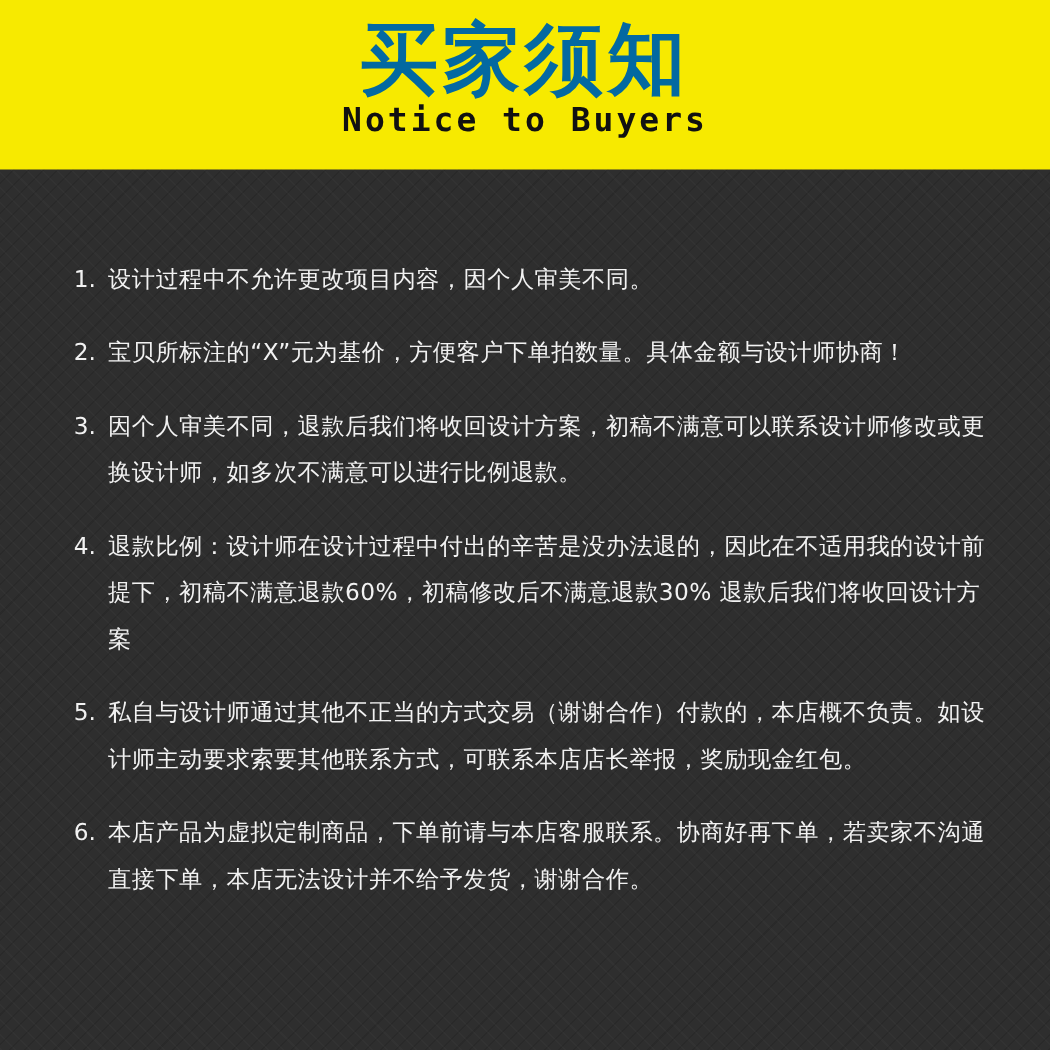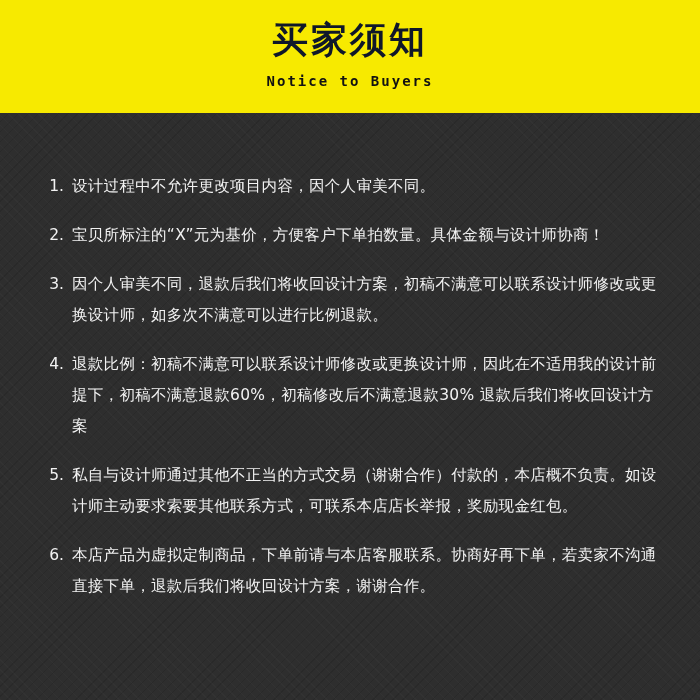--- a/index.html
+++ b/index.html
@@ -32,29 +32,29 @@
     background: #f7ea00;
     display: flex;
     flex-direction: column;
     align-items: center;
     justify-content: flex-start;
     box-sizing: border-box;
     padding-top: 16px;
   }
   .banner-title {
     font-family: "DejaVu Sans", "Liberation Sans", sans-serif;
-    font-size: 36px;
+    font-size: 52px;
     font-weight: bold;
-    color: #0f172a;
+    color: #0369a1;
     letter-spacing: 3px;
     line-height: 48px;
   }
   .banner-sub {
     font-family: "DejaVu Sans Mono", "Liberation Mono", monospace;
-    font-size: 14px;
+    font-size: 22px;
     font-weight: bold;
     color: #111111;
     letter-spacing: 2px;
     line-height: 30px;
     margin-top: 2px;
   }
   .content {
     position: absolute;
     top: 113px;
     left: 0;
@@ -109,28 +109,28 @@
       <div class="item-text">宝贝所标注的“X”元为基价，方便客户下单拍数量。具体金额与设计师协商！</div>
     </div>
 
     <div class="item">
       <div class="item-num">3.</div>
       <div class="item-text">因个人审美不同，退款后我们将收回设计方案，初稿不满意可以联系设计师修改或更换设计师，如多次不满意可以进行比例退款。</div>
     </div>
 
     <div class="item">
       <div class="item-num">4.</div>
-      <div class="item-text">退款比例：初稿不满意可以联系设计师修改或更换设计师，因此在不适用我的设计前提下，初稿不满意退款60%，初稿修改后不满意退款30% 退款后我们将收回设计方案</div>
+      <div class="item-text">退款比例：设计师在设计过程中付出的辛苦是没办法退的，因此在不适用我的设计前提下，初稿不满意退款60%，初稿修改后不满意退款30% 退款后我们将收回设计方案</div>
     </div>
 
     <div class="item">
       <div class="item-num">5.</div>
       <div class="item-text">私自与设计师通过其他不正当的方式交易（谢谢合作）付款的，本店概不负责。如设计师主动要求索要其他联系方式，可联系本店店长举报，奖励现金红包。</div>
     </div>
 
     <div class="item">
       <div class="item-num">6.</div>
-      <div class="item-text">本店产品为虚拟定制商品，下单前请与本店客服联系。协商好再下单，若卖家不沟通直接下单，退款后我们将收回设计方案，谢谢合作。</div>
+      <div class="item-text">本店产品为虚拟定制商品，下单前请与本店客服联系。协商好再下单，若卖家不沟通直接下单，本店无法设计并不给予发货，谢谢合作。</div>
     </div>
 
   </div>
 
 </div>
 
 </body></html>

